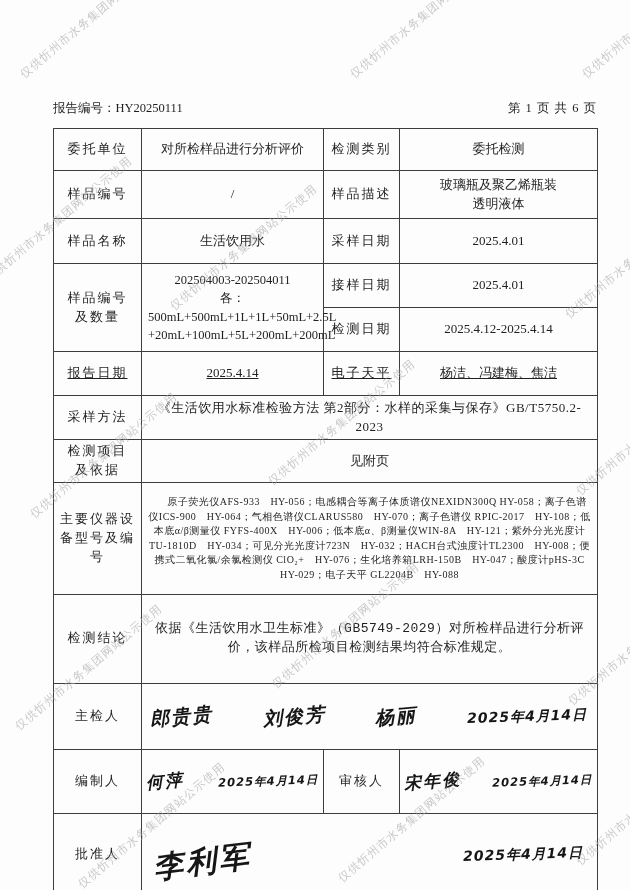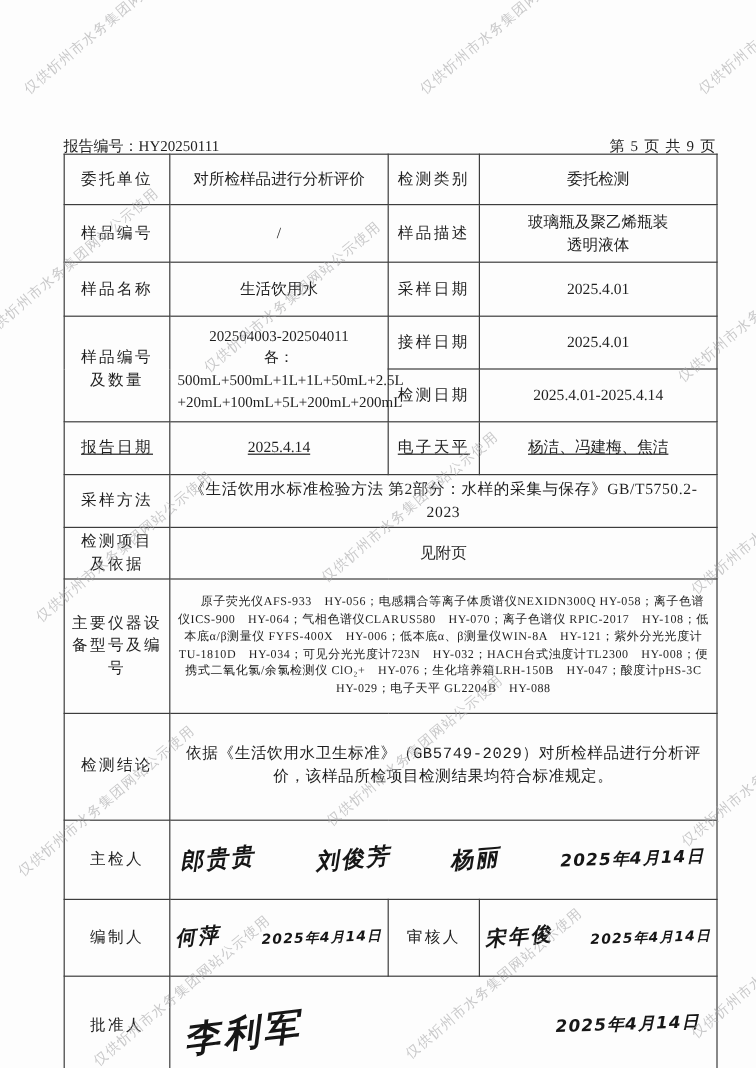--- a/index.html
+++ b/index.html
@@ -30,21 +30,20 @@
   .title {
     position: absolute; left: 0; right: 0; top: 62px;
     text-align: center;
     font-size: 19px; font-weight: bold;
     letter-spacing: 2px;
   }
   .meta {
     position: absolute; left: 53px; right: 33px; top: 100px;
     display: flex; justify-content: space-between; align-items: flex-end;
     font-size: 12.5px;
-    margin-top: 14px;
   }
   .meta .pageinfo { letter-spacing: 1px; }
   
   table.report {
     position: absolute; left: 53px; top: 128px;
     width: 544px;
     border-collapse: collapse;
     table-layout: fixed;
     font-size: 13px;
   }
@@ -137,21 +136,21 @@
       <div class="wm" style="left: 252px; top: 618px;">仅供忻州市水务集团网站公示使用</div>
       <div class="wm" style="left: 548px; top: 635px;">仅供忻州市水务集团网站公示使用</div>
       <div class="wm" style="left: 58px; top: 818px;">仅供忻州市水务集团网站公示使用</div>
       <div class="wm" style="left: 318px; top: 812px;">仅供忻州市水务集团网站公示使用</div>
       <div class="wm" style="left: 556px; top: 795px;">仅供忻州市水务集团网站公示使用</div>
     </div>
 
 
   <div class="meta">
     <span>报告编号：HY20250111</span>
-    <span class="pageinfo">第 5 页 共 9 页</span>
+    <span class="pageinfo">第 1 页 共 6 页</span>
   </div>
 
   <table class="report">
     <colgroup>
       <col style="width:88px">
         <col style="width:182px">
         <col style="width:76px">
         <col style="width:198px">
     </colgroup>
     <tbody>
@@ -178,21 +177,21 @@
       <td class="lab" rowspan="2">样品编号
 及数量</td>
       <td rowspan="2" style="font-size:12.5px">202504003-202504011
 各：500mL+500mL+1L+1L+50mL+2.5L
 +20mL+100mL+5L+200mL+200mL</td>
       <td class="lab">接样日期</td>
       <td>2025.4.01</td>
     </tr>
     <tr class="r5">
       <td class="lab">检测日期</td>
-      <td>2025.4.01-2025.4.14</td>
+      <td>2025.4.12-2025.4.14</td>
     </tr>
     <tr class="r6">
       <td class="lab">报告日期</td>
       <td>2025.4.14</td>
       <td class="lab">电子天平</td>
       <td>杨洁、冯建梅、焦洁</td>
     </tr>
     <tr class="r7">
       <td class="lab">采样方法</td>
       <td colspan="3" style="letter-spacing:0.5px">《生活饮用水标准检验方法 第2部分：水样的采集与保存》GB/T5750.2-2023</td>

